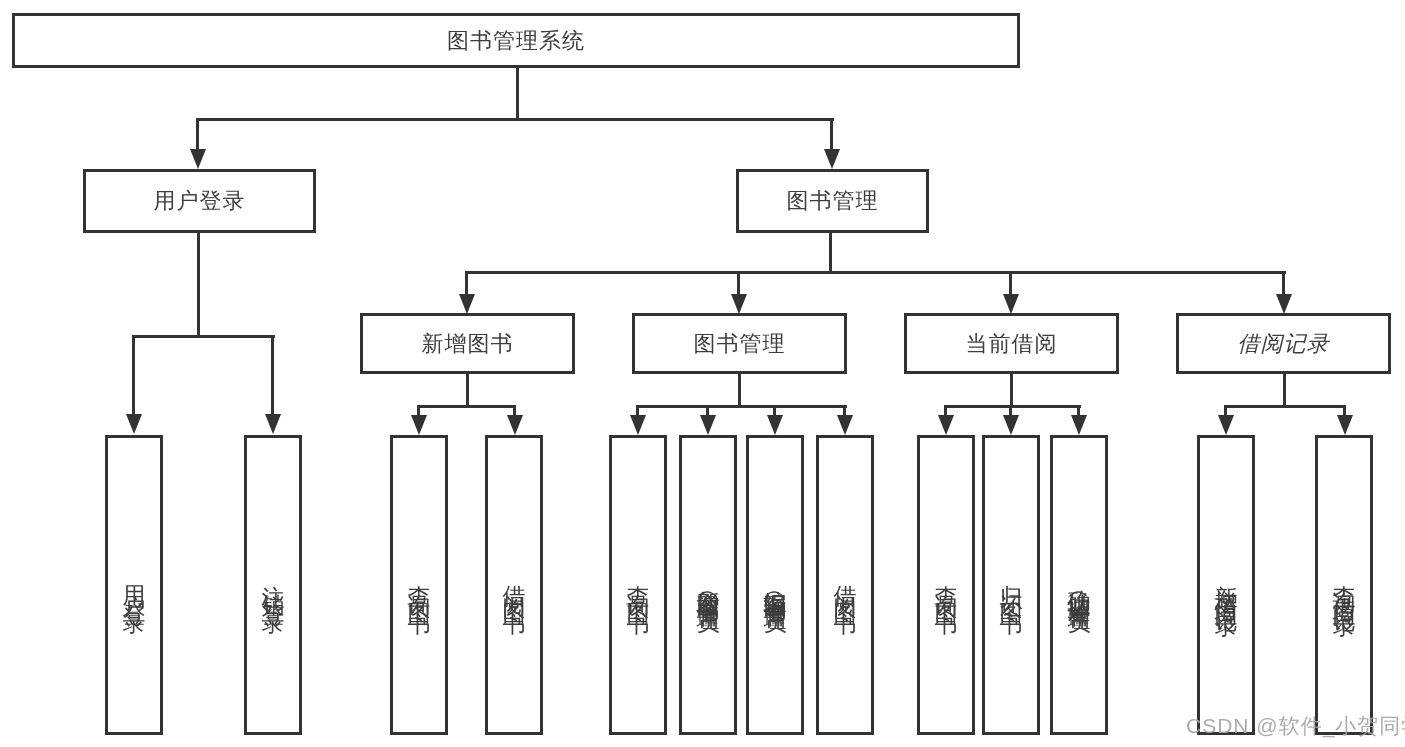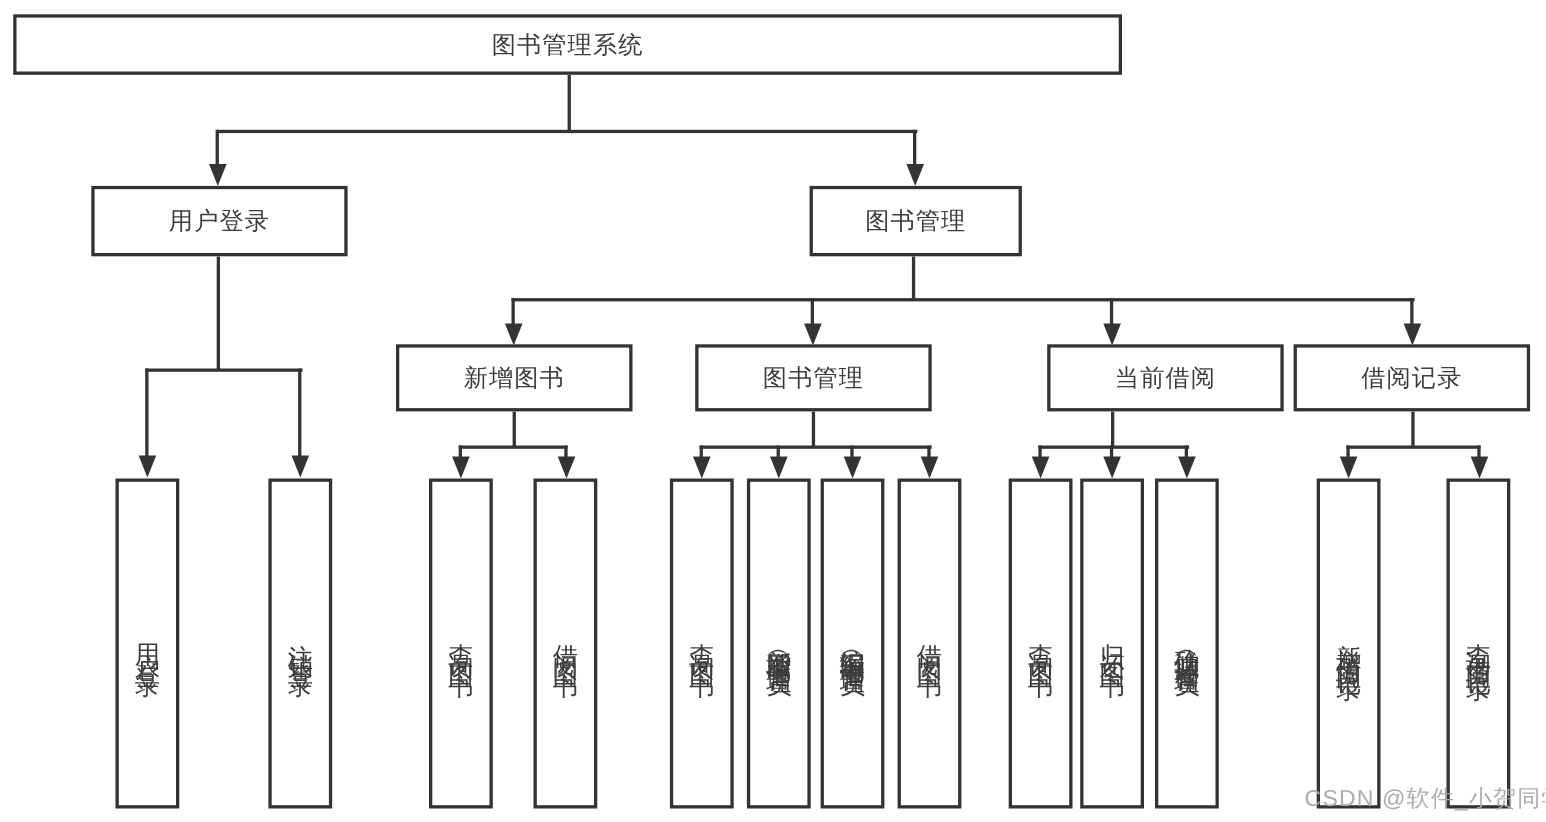--- a/index.html
+++ b/index.html
@@ -107,24 +107,24 @@
   <div class="arrow" style="left:1003px; top:294px;"></div>
   <div class="vline" style="left:1282px; top:271px; height:24px;"></div>
   <div class="arrow" style="left:1276px; top:294px;"></div>
 
   <div class="box" style="left:360px; top:313px; width:215px; height:61px;">
     <span>新增图书</span>
   </div>
   <div class="box" style="left:632px; top:313px; width:215px; height:61px;">
     <span>图书管理</span>
   </div>
-  <div class="box" style="left:904px; top:313px; width:215px; height:61px;margin-left:48px;">
+  <div class="box" style="left:904px; top:313px; width:215px; height:61px;">
     <span>当前借阅</span>
   </div>
-  <div class="box" style="left:1176px; top:313px; width:215px; height:61px;">
+  <div class="box" style="left:1176px; top:313px; width:215px; height:61px;font-style:italic;">
     <span>借阅记录</span>
   </div>
 
   <div class="vline" style="left:466px; top:374px; height:33px;"></div>
   <div class="hline" style="left:417px; top:405px; width:99px;"></div>
   <div class="vline" style="left:417px; top:405px; height:12px;"></div>
   <div class="arrow" style="left:411px; top:415px;"></div>
   <div class="vline" style="left:513px; top:405px; height:12px;"></div>
   <div class="arrow" style="left:507px; top:415px;"></div>
 

